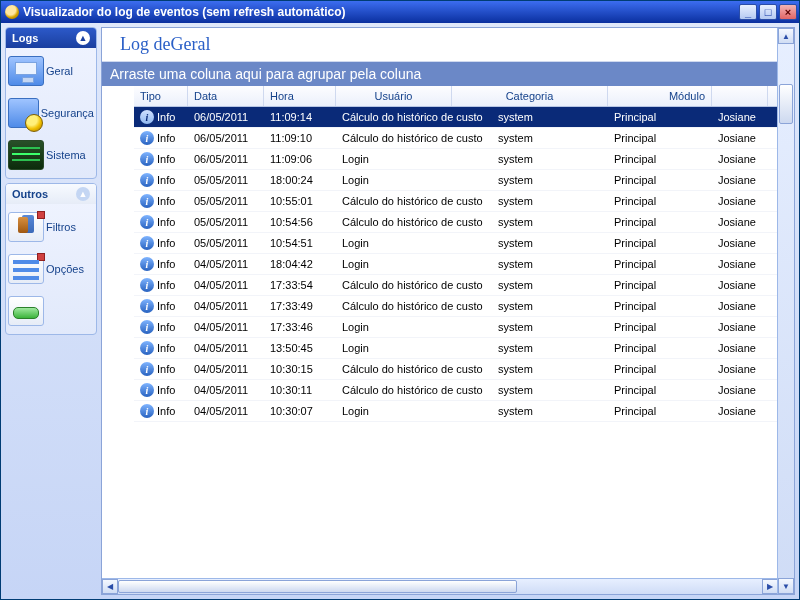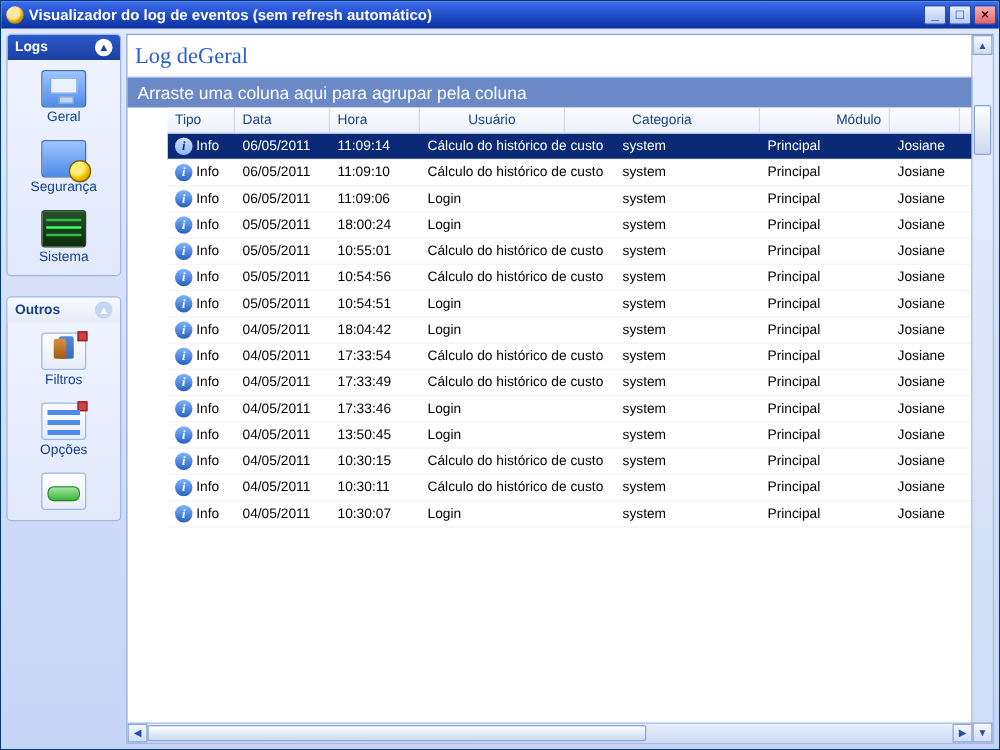--- a/index.html
+++ b/index.html
@@ -9,28 +9,28 @@
 
 .titlebar { background: linear-gradient(#3c6df0 0%, #0a2f9f 100%); height: 22px; display: flex; align-items: center; padding: 0 2px 0 4px; color: #fff; font-weight: bold; }
 .titlebar .ticon { width: 14px; height: 14px; background: radial-gradient(circle at 40% 35%, #ffe79f 0 40%, #d7a500 60%, #806000 100%); border-radius: 50%; margin-right: 4px; }
 .titlebar .title { flex: 1; font-size: 12px; }
 .winbtns { display: flex; gap: 2px; }
 .winbtn { width: 18px; height: 16px; background: linear-gradient(#e7efff,#b5c9f1); border: 1px solid #2a4da8; border-radius: 2px; display: flex; align-items: center; justify-content: center; color: #0a2f9f; font-weight: bold; font-size: 11px; cursor: default; }
 .winbtn.close { background: linear-gradient(#f2b4b4,#e06565); color: #5a0000; }
 
 .body { flex: 1; display: flex; background: linear-gradient(#dfe8fb,#c6d5f6); min-height: 0; }
 
-.sidebar { width: 100px; display: flex; flex-direction: column; padding: 4px 4px 0 4px; gap: 16px; }
+.sidebar { width: 100px; display: flex; flex-direction: column; padding: 4px 4px 0 4px; gap: 4px; }
 
 .panel { background: linear-gradient(#f0f4ff,#e1e9fb); border: 1px solid #9db8e8; border-radius: 4px; overflow: hidden; }
 .panel-hdr { background: linear-gradient(#2c59c9,#1a3f9f); color: #fff; font-weight: bold; padding: 3px 6px; display: flex; align-items: center; justify-content: space-between; font-size: 11px; }
 .panel-hdr .chev { width: 14px; height: 14px; background: #fff; border-radius: 50%; display:flex; align-items:center; justify-content:center; color:#1a3f9f; font-size:9px; font-weight:bold;}
 .panel-body { display: flex; flex-direction: column; align-items: center; padding: 6px 2px; gap: 8px; }
 
-.navitem { display: flex; flex-direction: column; align-items: center; gap: 2px; cursor: pointer; width: 100%; padding: 2px 0; }
+.navitem { display: flex; flex-direction: row; align-items: center; gap: 2px; cursor: pointer; width: 100%; padding: 2px 0; }
 .navitem .icn { width: 36px; height: 30px; border-radius: 3px; position: relative; }
 .navitem .lbl { color: #15428b; font-size: 11px; }
 
 .icn.monitor { background: linear-gradient(#9fc4ff,#4f8be8); border: 1px solid #3a6fc0; }
 .icn.monitor::after { content:""; position:absolute; left:6px; right:6px; top:5px; bottom:10px; background:#eaf2ff; border:1px solid #7aa3e0;}
 .icn.monitor::before { content:""; position:absolute; left:13px; bottom:2px; width:10px; height:4px; background:#c4d6f3; border:1px solid #7aa3e0;}
 .icn.app { background: linear-gradient(#9fc4ff,#4f8be8); border:1px solid #3a6fc0; box-shadow: 4px -4px 0 -1px #cadcff, 4px -4px 0 0 #7aa3e0; margin-top:4px;}
 .icn.sec { background: linear-gradient(#9fc4ff,#4f8be8); border:1px solid #3a6fc0; }
 .icn.sec::after { content:""; position:absolute; right:-5px; bottom:-5px; width:16px; height:16px; background: radial-gradient(circle at 35% 30%, #fff07a 0 35%, #f0c000 60%, #a07000 100%); border-radius:50%; border:1px solid #806000;}
 .icn.sys { background: linear-gradient(#285028,#0c2c0c); border:1px solid #284828; }
@@ -45,21 +45,21 @@
 .icn.green::after{content:"";position:absolute;left:4px;right:4px;top:10px;height:10px;border-radius:5px;background:linear-gradient(#9fe89f,#3cb43c);border:1px solid #2a802a;}
 
 .badge { position:absolute; right:-2px; top:-2px; width:8px; height:8px; background:#d04040; border:1px solid #902020; }
 
 .main { flex: 1; background: #fff; border: 1px solid #8ba4d8; margin: 4px 4px 4px 0; display: flex; flex-direction: column; min-width: 0; position:relative;}
 .main::before{content:"";position:absolute;right:0;top:0;bottom:0;width:16px;background:linear-gradient(#e7efff,#cfdcf6);border-left:1px solid #9db8e8;}
 .vscroll-up,.vscroll-down{position:absolute;right:0;width:16px;height:16px;background:linear-gradient(#f4f8ff,#d0ddf4);border:1px solid #8ba4d8;display:flex;align-items:center;justify-content:center;font-size:8px;color:#2a4da8;}
 .vscroll-up{top:0;} .vscroll-down{bottom:0;}
 .vthumb{position:absolute;right:1px;top:56px;width:14px;height:40px;background:linear-gradient(#ffffff,#cdd9f0);border:1px solid #8ba4d8;border-radius:2px;}
 
-.page-title { color: #2a5fc7; font-size: 18px; font-weight: normal; padding: 6px 8px 6px 6px; border-bottom: 1px solid #cfd9ef; font-family: Tahoma; margin-right:16px;}
+.page-title { color: #2a5fc7; font-size: 18px; font-weight: normal; padding: 6px 8px 6px 18px; border-bottom: 1px solid #cfd9ef; font-family: Tahoma; margin-right:16px;}
 .group-bar { background: #6b88c7; color: #fff; padding: 4px 8px; font-size: 14px; margin-right:16px;}
 
 .grid { flex: 1; overflow: hidden; display: flex; flex-direction: column; margin-right:16px; min-height:0;padding-left:32px;}
 .ghdr { display: flex; border-bottom: 1px solid #b7c6e4; background: linear-gradient(#fdfdff,#ebf0fb); }
 .ghdr .gc { padding: 4px 6px; color: #15428b; border-right: 1px solid #cfd9ef; text-align: left; font-size: 11px; white-space:nowrap; overflow:hidden;}
 .c0{width:54px;} .c1{width:76px;text-align:center;} .c2{width:72px;} .c3{width:156px;} .c4{width:116px;} .c5{width:104px;} .c6{width:56px;}
 
 .gbody { flex: 1; overflow: hidden; }
 .grow { display: flex; align-items: center; height: 21px; border-bottom: 1px solid #f2f4f9; color: #000; }
 .grow.sel { background: #0a2a78; color: #fff; }

